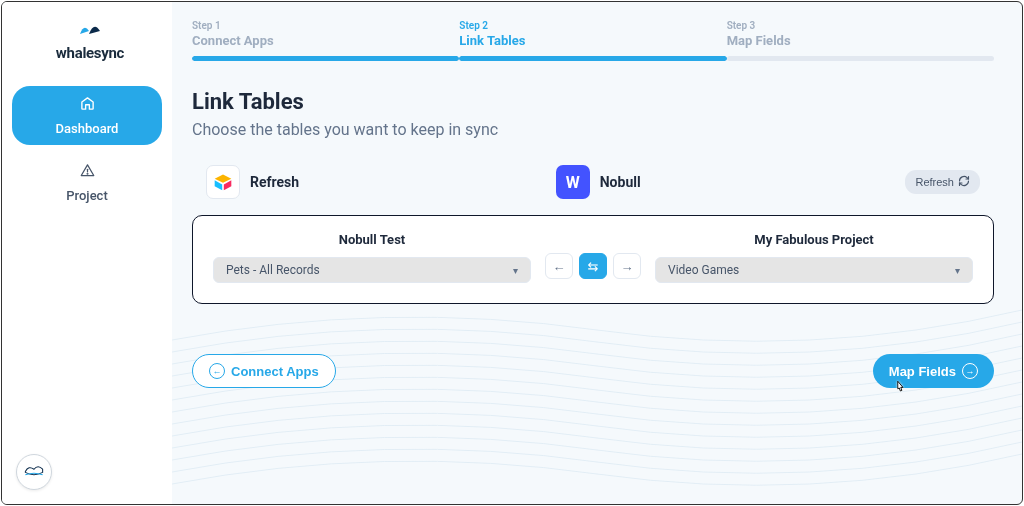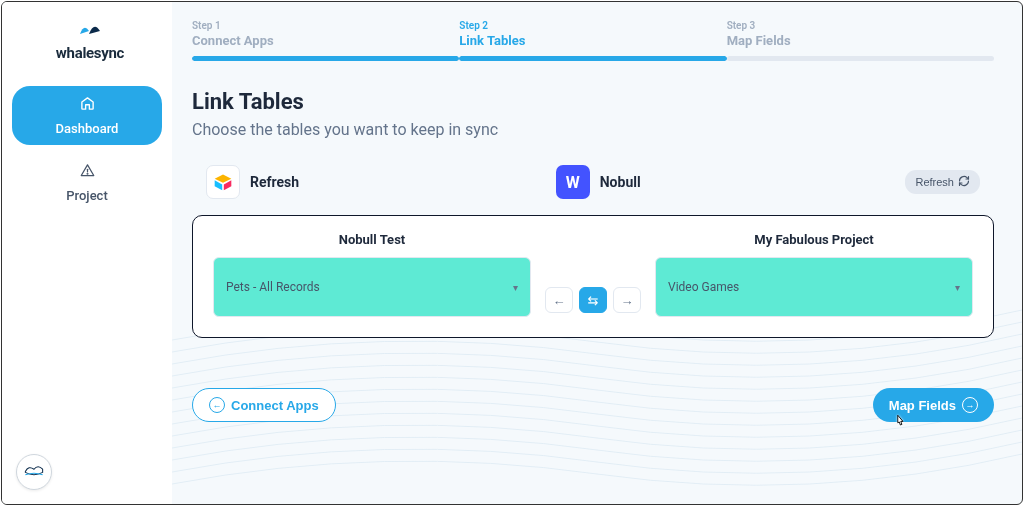--- a/index.html
+++ b/index.html
@@ -192,24 +192,24 @@
       align-items: center;
     }
     .col-heading {
       font-size: 13px;
       font-weight: 700;
       color: #1e293b;
       margin-bottom: 10px;
     }
     .select-box {
       width: 100%;
-      background: #5eead4;
+      background: #e5e5e5;
       border: 1px solid #e2e8f0;
       border-radius: 6px;
-      padding: 22px 12px;
+      padding: 5px 12px;
       font-size: 12px;
       color: #475569;
       display: flex;
       justify-content: space-between;
       align-items: center;
       cursor: pointer;
     }
     .chev {
       color: #64748b;
       font-size: 10px;

